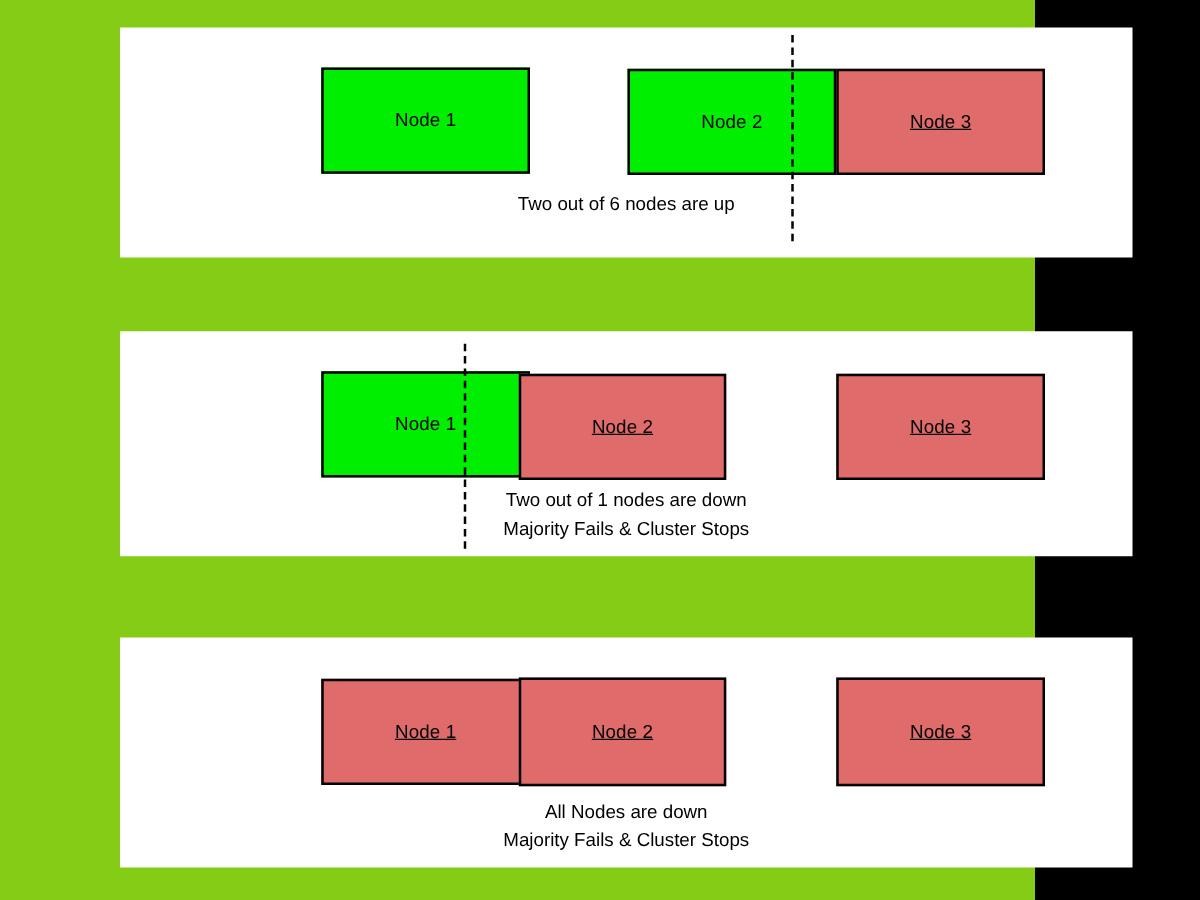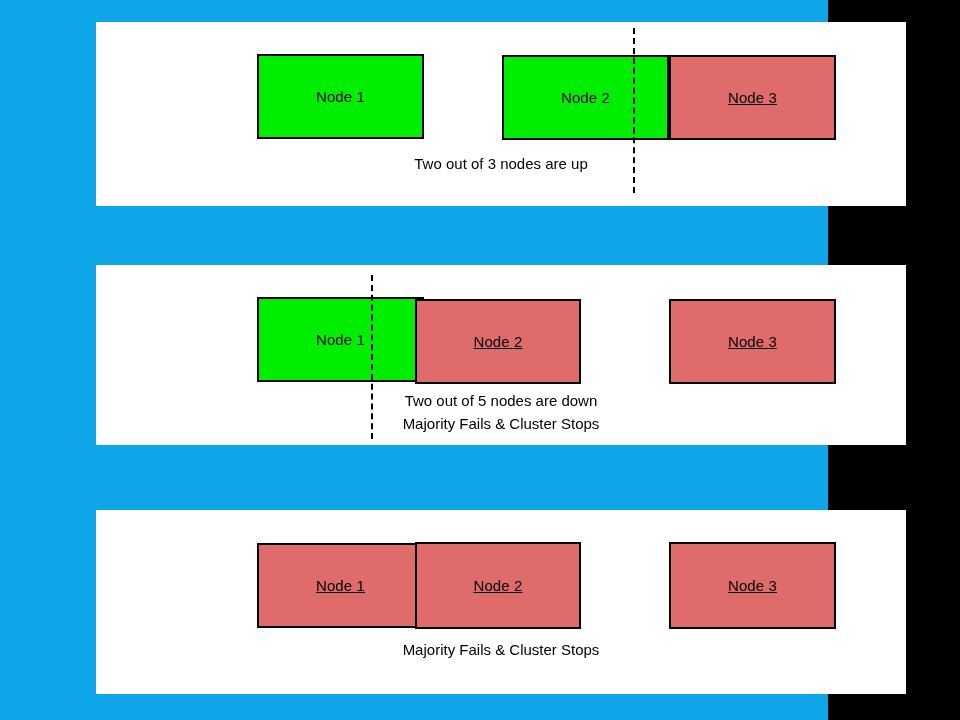--- a/index.html
+++ b/index.html
@@ -15,21 +15,21 @@
     overflow: hidden;
     font-family: "Liberation Sans", sans-serif;
   }
 
   #stage {
     position: absolute;
     left: 0;
     top: 0;
     width: 828px;
     height: 720px;
-    background: #0ea5e9;
+    background: #84cc16;
   }
 
   
   .panel {
     position: absolute;
     background: #ffffff;
     box-sizing: border-box;
   }
   #panel-0 { left: 96px;  top: 22px;  width: 810px; height: 184px; }
   #panel-1 { left: 96px;  top: 265px; width: 810px; height: 180px; }
@@ -110,58 +110,59 @@
       <span class="node-label">Node 2</span>
     </div>
 
     <div class="divider"></div>
 
     <div class="node-box node-down nb-2">
       <span class="node-label">Node 3</span>
     </div>
 
     <div class="caption">
-      <span class="caption-line">Two out of 3 nodes are up</span>
+      <span class="caption-line">Two out of 6 nodes are up</span>
     </div>
   </div>
 
   <div class="panel" id="panel-1">
 
     <div class="node-box node-up nb-0">
       <span class="node-label">Node 1</span>
     </div>
 
     <div class="divider"></div>
 
     <div class="node-box node-down nb-1">
       <span class="node-label">Node 2</span>
     </div>
 
     <div class="node-box node-down nb-2">
       <span class="node-label">Node 3</span>
     </div>
 
     <div class="caption">
-      <span class="caption-line">Two out of 5 nodes are down</span>
+      <span class="caption-line">Two out of 1 nodes are down</span>
       <span class="caption-line">Majority Fails &amp; Cluster Stops</span>
     </div>
   </div>
 
   <div class="panel" id="panel-2">
 
     <div class="node-box node-down nb-0">
       <span class="node-label">Node 1</span>
     </div>
 
     <div class="node-box node-down nb-1">
       <span class="node-label">Node 2</span>
     </div>
 
     <div class="node-box node-down nb-2">
       <span class="node-label">Node 3</span>
     </div>
 
     <div class="caption">
+      <span class="caption-line">All Nodes are down</span>
       <span class="caption-line">Majority Fails &amp; Cluster Stops</span>
     </div>
   </div>
 
 </div>
 
 </body></html>

